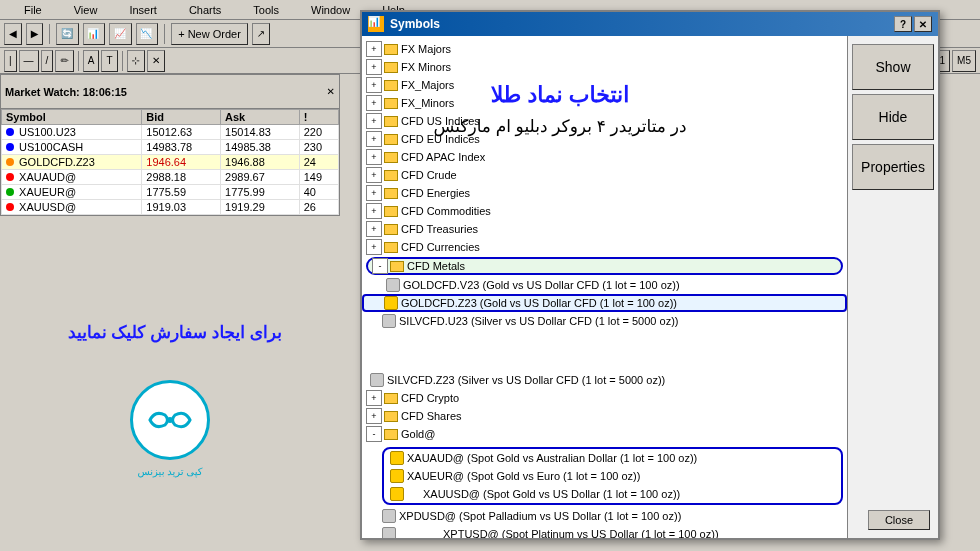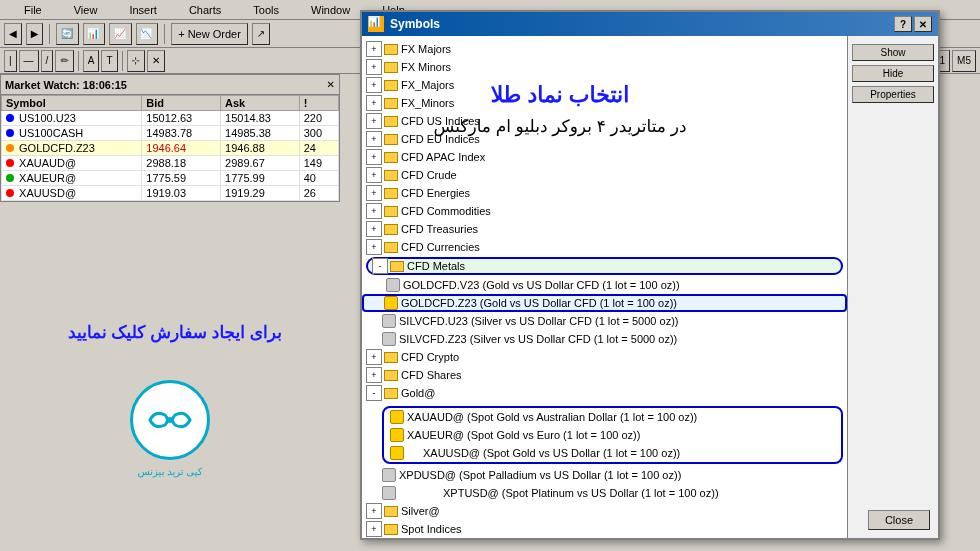--- a/index.html
+++ b/index.html
@@ -93,21 +93,21 @@
       position: absolute;
       top: 74px;
       left: 0;
       width: 340px;
       background: #ffffff;
       border: 1px solid #808080;
       z-index: 1;
     }
     .market-watch-header {
       background: #d4d0c8;
-      height: 20px;
+      height: 34px;
       display: flex;
       align-items: center;
       justify-content: space-between;
       padding: 0 4px;
       border-bottom: 1px solid #808080;
     }
     .mw-title {
       font-size: 11px;
       font-weight: bold;
     }
@@ -199,22 +199,22 @@
       width: 90px;
       padding: 8px 4px;
       display: flex;
       flex-direction: column;
       gap: 4px;
       background: #f0f0f0;
     }
     .panel-btn {
       background: #d4d0c8;
       border: 1px outset #808080;
-      padding: 2px 6px;
-      font-size: 10px;
+      padding: 14px 6px;
+      font-size: 14px;
       cursor: pointer;
       text-align: center;
     }
 
     
     .tree-item {
       display: flex;
       align-items: center;
       padding: 1px 4px;
       cursor: pointer;
@@ -388,21 +388,21 @@
     <td>15014.83</td>
     <td>220</td>
   </tr>
           <tr>
     <td>
       <span style="display:inline-block;width:8px;height:8px;border-radius:50%;background:#0000ff;margin-right:2px;"></span>
       <span>US100CASH</span>
     </td>
     <td style="color:#000">14983.78</td>
     <td>14985.38</td>
-    <td>300</td>
+    <td>230</td>
   </tr>
           <tr style="background: rgb(255, 255, 208);">
     <td>
       <span style="display:inline-block;width:8px;height:8px;border-radius:50%;background:#ff8800;margin-right:2px;"></span>
       <span>GOLDCFD.Z23</span>
     </td>
     <td style="color:#cc0000">1946.64</td>
     <td>1946.88</td>
     <td>24</td>
   </tr>
@@ -536,21 +536,21 @@
       <span>GOLDCFD.V23 (Gold vs US Dollar CFD (1 lot = 100 oz))</span>
     </div>
           <div class="tree-item rect-highlighted" style="padding-left: 20px;">
       <span class="symbol-icon-gold"></span>
       <span>GOLDCFD.Z23 (Gold vs US Dollar CFD (1 lot = 100 oz))</span>
     </div>
           <div class="tree-item" style="padding-left: 20px;">
       <span class="symbol-icon-gray"></span>
       <span>SILVCFD.U23 (Silver vs US Dollar CFD (1 lot = 5000 oz))</span>
     </div>
-          <div class="tree-item" style="padding-left: 20px;">
+          <div class="tree-item" style="padding-left: 8px; margin-top: 41px;">
       <span class="symbol-icon-gray"></span>
       <span>SILVCFD.Z23 (Silver vs US Dollar CFD (1 lot = 5000 oz))</span>
     </div>
           <div class="tree-item" style="padding-left: 4px;">
       <span class="tree-expand">+</span>
       <span class="folder-icon"></span>
       <span>CFD Crypto</span>
     </div>
           <div class="tree-item" style="padding-left: 4px;">
       <span class="tree-expand">+</span>

